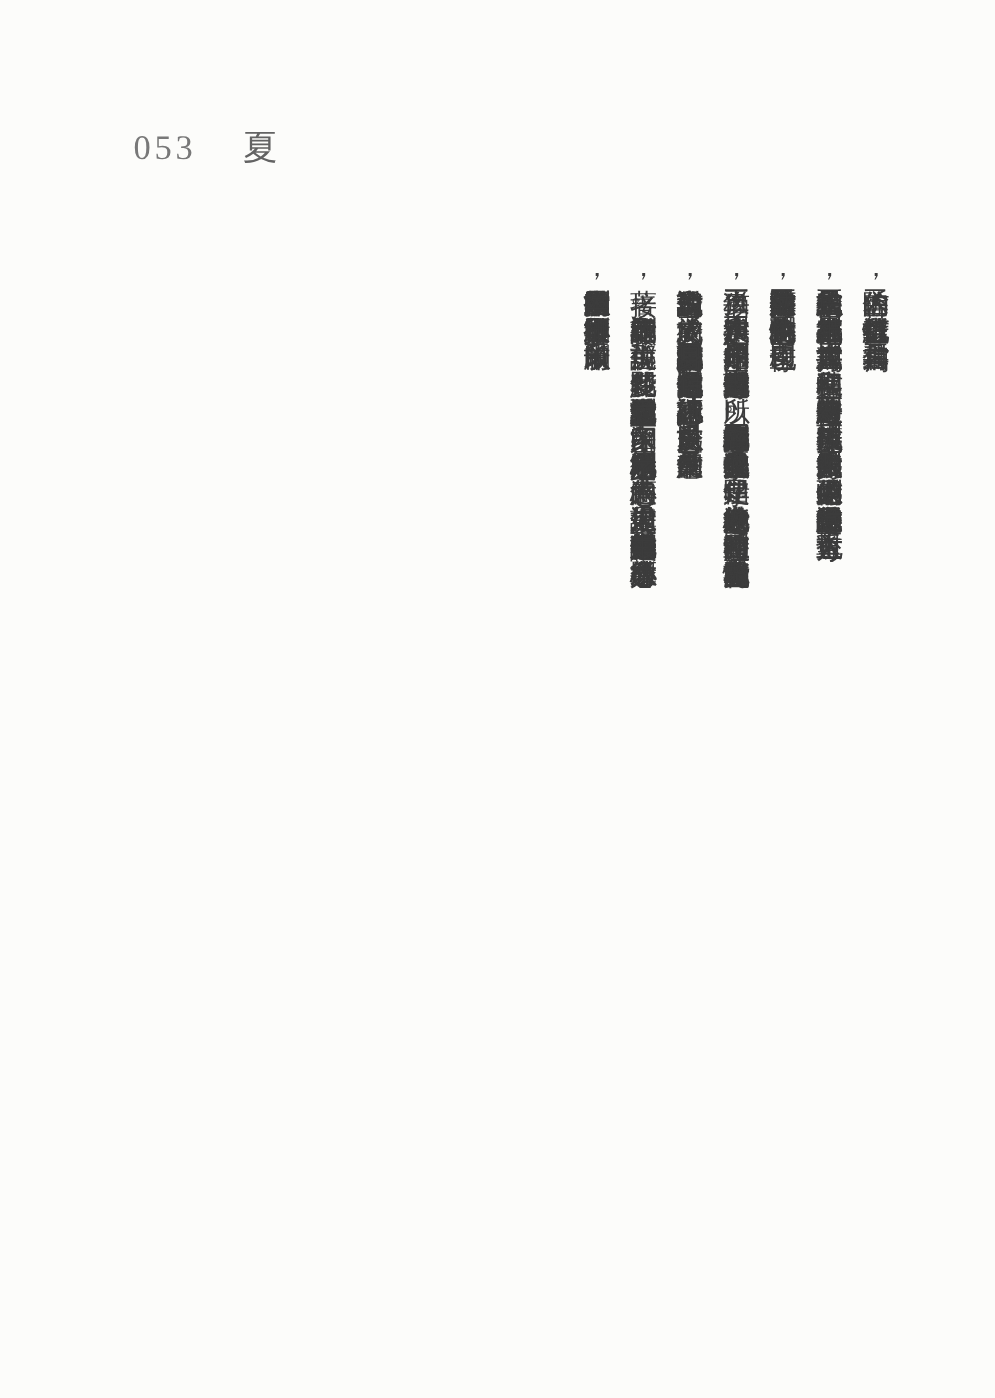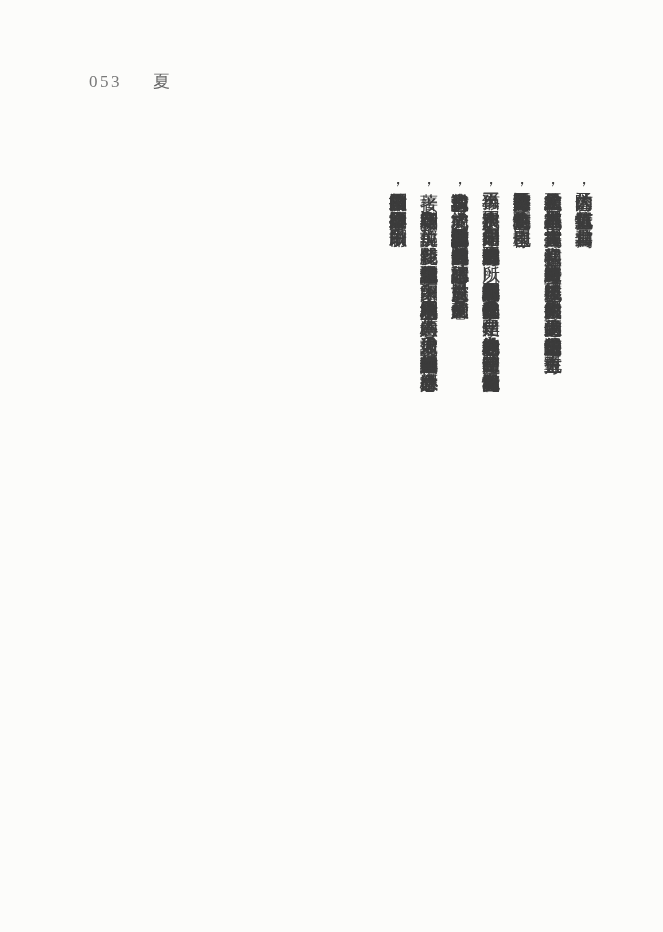--- a/index.html
+++ b/index.html
@@ -12,23 +12,23 @@
   .page {
     position: relative;
     width: 663px;
     height: 932px;
     background: var(--background, #fcfcfa);
     overflow: hidden;
     font-family: "Liberation Serif", "DejaVu Serif", serif;
   }
   .page-header {
     position: absolute;
-    top: 73px;
+    top: 87px;
     left: 89px;
-    font-size: 17px;
+    font-size: 23px;
     line-height: 1;
     white-space: nowrap;
   }
   .page-number {
     color: var(--header_text, #787878);
     letter-spacing: 2.5px;
     font-variant-numeric: oldstyle-nums;
   }
   .chapter-title {
     color: var(--chapter_text, #636363);

